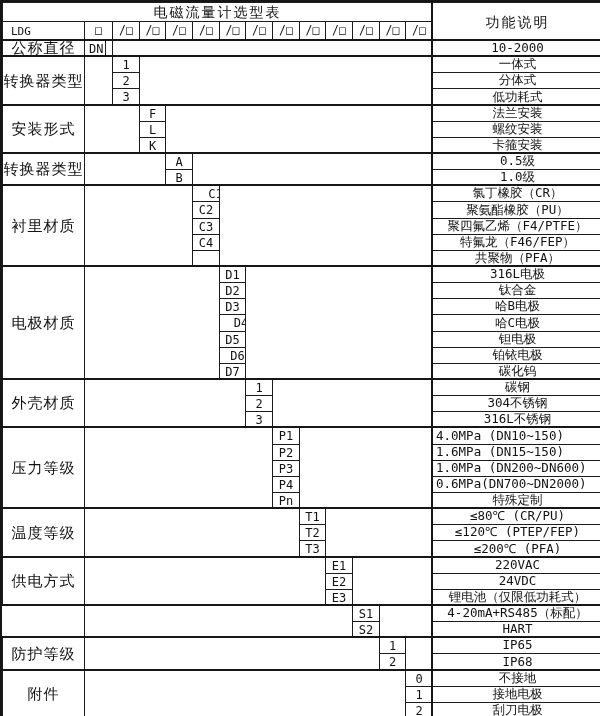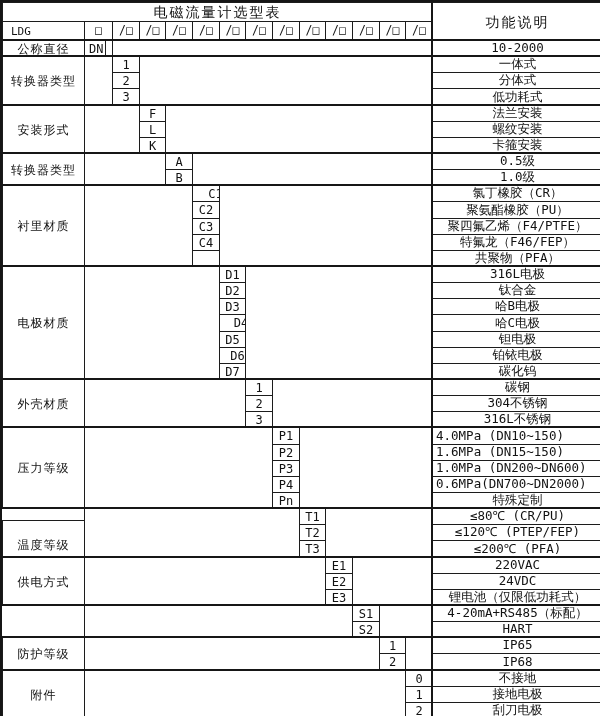--- a/index.html
+++ b/index.html
@@ -14,21 +14,21 @@
   }
   .cell{
     position:absolute;
     border:1px solid #1c1c1c;
     box-sizing:border-box;
     display:flex;align-items:center;justify-content:center;
     font-size:12.5px;line-height:1;
     white-space:nowrap;overflow:hidden;
     background:#fff;
   }
-  .lbl{font-size:12px;letter-spacing:1px;}
+  .lbl{font-size:15px;letter-spacing:1px;}
   .code{font-size:12px;}
   .desc{font-size:12.5px;}
   .left{justify-content:flex-start;padding-left:3px;}
   .prefix{justify-content:flex-start;padding-left:8px;font-size:11px;}
   .subcode{justify-content:flex-start;padding-left:4px;font-size:12px;}
   .title-cell{font-size:14px;letter-spacing:2px;}
   .func-head{font-size:14px;letter-spacing:2px;}
   .slot{font-size:11.5px;}
   .hline{position:absolute;left:0;width:600px;height:2px;background:#161616;z-index:6;}
   .vline{position:absolute;top:0;width:2px;height:716px;background:#161616;z-index:6;}
@@ -135,21 +135,21 @@
     <div class="cell code" style="left: 270px; top: 458px; width: 28px; height: 17px;">P3</div>
     <div class="cell code" style="left: 270px; top: 474px; width: 28px; height: 17px;">P4</div>
     <div class="cell code" style="left: 270px; top: 490px; width: 28px; height: 17px;">Pn</div>
     <div class="cell" style="left: 297px; top: 425px; width: 134px; height: 82px;"></div>
     <div class="cell desc left" style="left: 430px; top: 425px; width: 171px; height: 18px;">4.0MPa (DN10~150)</div>
     <div class="cell desc left" style="left: 430px; top: 442px; width: 171px; height: 17px;">1.6MPa (DN15~150)</div>
     <div class="cell desc left" style="left: 430px; top: 458px; width: 171px; height: 17px;">1.0MPa (DN200~DN600)</div>
     <div class="cell desc left" style="left: 430px; top: 474px; width: 171px; height: 17px;">0.6MPa(DN700~DN2000)</div>
     <div class="cell desc" style="left: 430px; top: 490px; width: 171px; height: 17px;">特殊定制</div>
     <div class="hline" style="top: 424px;"></div>
-    <div class="cell lbl" style="left: 0px; top: 506px; width: 83px; height: 50px; margin-top: 12px;">温度等级</div>
+    <div class="cell lbl" style="left: 0px; top: 506px; width: 83px; height: 50px;">温度等级</div>
     <div class="cell" style="left: 82px; top: 506px; width: 216px; height: 50px;"></div>
     <div class="cell code" style="left: 297px; top: 506px; width: 27px; height: 17px;">T1</div>
     <div class="cell code" style="left: 297px; top: 522px; width: 27px; height: 17px;">T2</div>
     <div class="cell code" style="left: 297px; top: 538px; width: 27px; height: 18px;">T3</div>
     <div class="cell" style="left: 323px; top: 506px; width: 108px; height: 50px;"></div>
     <div class="cell desc" style="left: 430px; top: 506px; width: 171px; height: 17px;">≤80℃ (CR/PU)</div>
     <div class="cell desc" style="left: 430px; top: 522px; width: 171px; height: 17px;">≤120℃ (PTEP/FEP)</div>
     <div class="cell desc" style="left: 430px; top: 538px; width: 171px; height: 18px;">≤200℃ (PFA)</div>
     <div class="hline" style="top: 505px;"></div>
     <div class="cell lbl" style="left: 0px; top: 555px; width: 83px; height: 49px;">供电方式</div>

